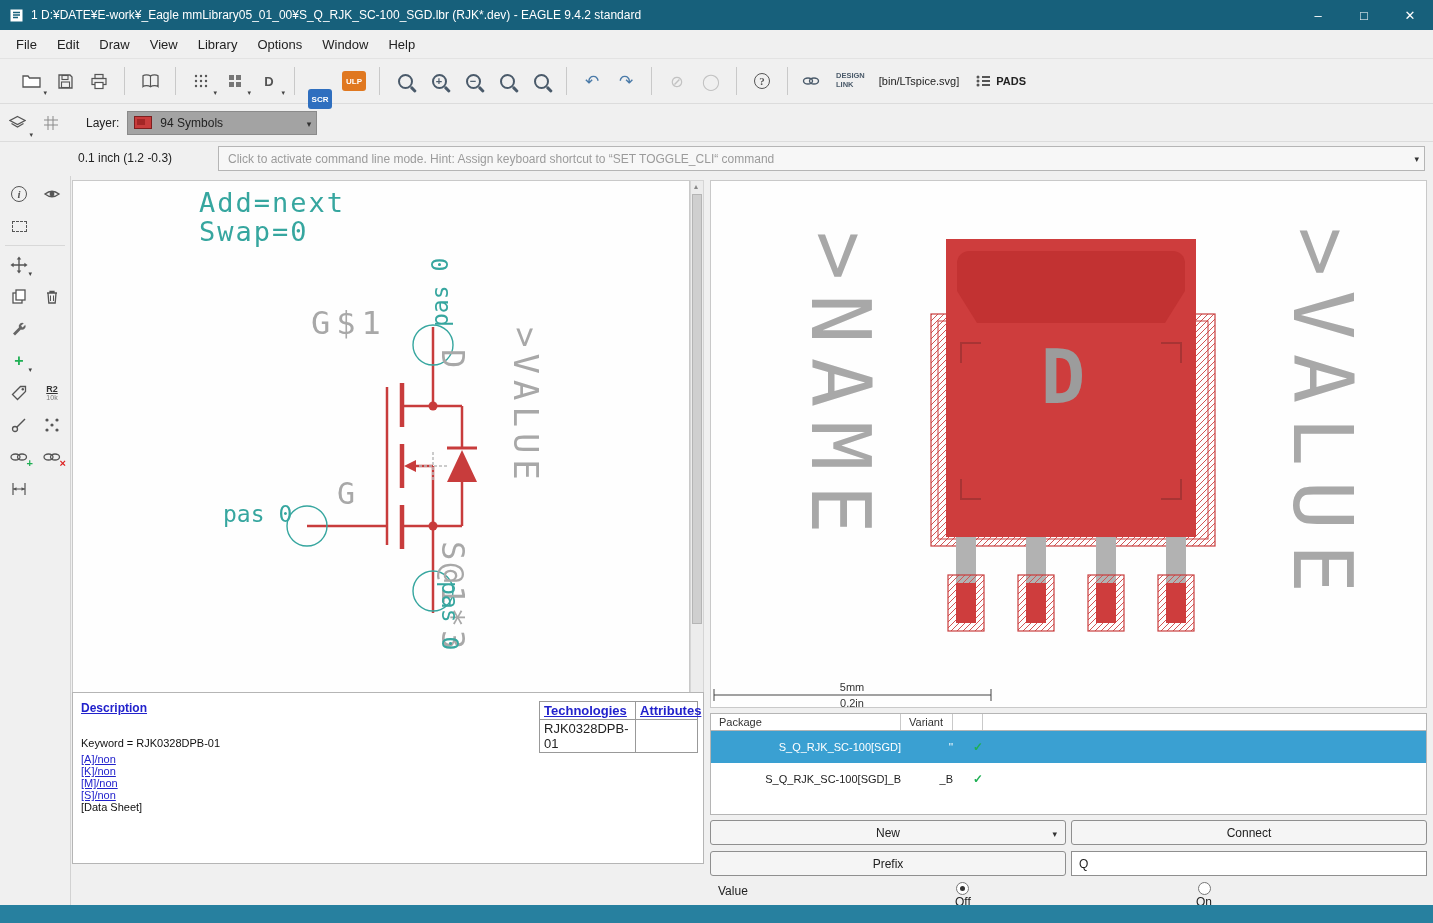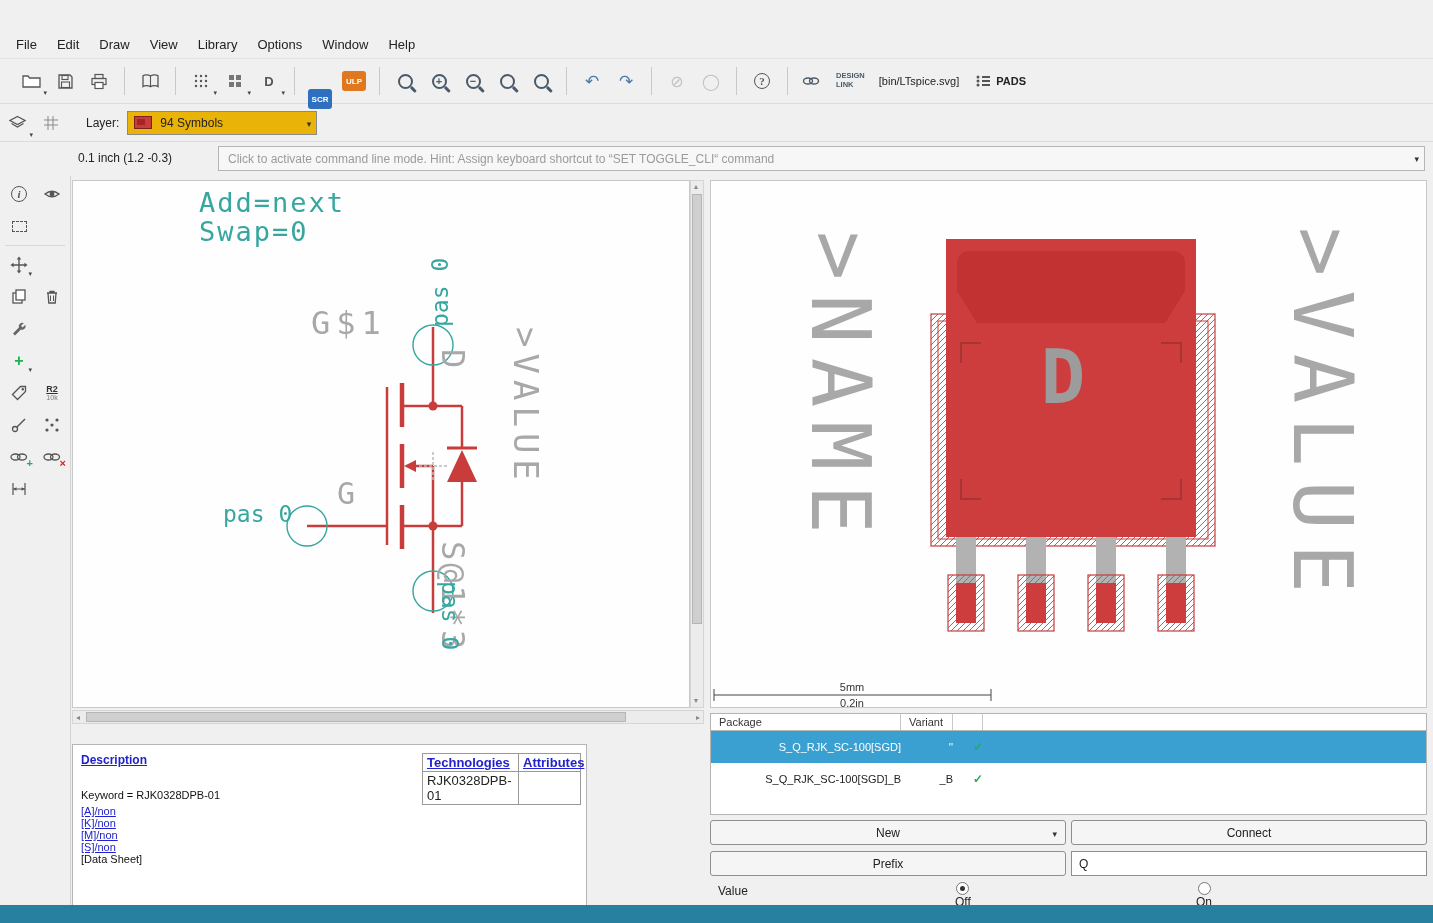--- a/index.html
+++ b/index.html
@@ -43,21 +43,21 @@
   .dl-ic {display:flex;align-items:center;gap:4px;padding:0 6px;}
   .dl-txt {font-size:7.5px;font-weight:bold;color:#4a5a6a;line-height:1.15;text-align:left;}
   .lts {font-size:11px;color:#222;padding:0 8px;background:transparent;border:0;}
   .padsbtn {display:flex;align-items:center;gap:5px;font-size:11px;font-weight:bold;
     color:#222;background:transparent;border:0;padding:0 8px;}
 
   
   .layerbar {position:absolute;left:0;top:104px;right:0;height:38px;display:flex;
     align-items:center;border-bottom:1px solid #dcdcdc;}
   .layerlabel {font-size:12px;margin:0 8px 0 18px;}
-  .layercombo {width:190px;height:24px;background:#eab308;border:1px solid #8a8a8a;
+  .layercombo {width:190px;height:24px;background:#a3a3a3;border:1px solid #8a8a8a;
     display:flex;align-items:center;padding:0 6px;position:relative;font-size:12px;}
   .swatch {width:18px;height:13px;background:#c83c3c;border:1px solid #7d1f1f;
     margin-right:8px;position:relative;}
   .swatch::after {content:"";position:absolute;left:2px;top:2px;width:8px;height:6px;
     background:#a32626;}
   .crt2 {font-size:9px;color:#333;position:absolute;right:5px;top:7px;font-style:normal;}
 
   
   .commandbar {position:absolute;left:0;top:142px;right:0;height:34px;}
   .coords {position:absolute;left:78px;top:9px;font-size:12px;color:#222;}
@@ -96,21 +96,21 @@
     border:1px solid #d5d5d5;}
   .hscroll {left:72px;top:710px;width:632px;height:14px;background:#ececec;
     border:1px solid #d5d5d5;}
   .sarrow {position:absolute;font-size:8px;color:#888;line-height:1;}
   .vthumb {position:absolute;left:1px;right:1px;top:13px;height:430px;background:#cfcfcf;
     border:1px solid #b5b5b5;}
   .hthumb {position:absolute;top:1px;bottom:1px;left:13px;width:540px;background:#cfcfcf;
     border:1px solid #b5b5b5;}
 
   
-  .descpanel {left:72px;top:744px;width:515px;height:172px;background:#fff;
+  .descpanel {left:72px;top:692px;width:632px;height:172px;background:#fff;
     border:1px solid #b5b5b5;font-size:11.5px;}
   .desclink {position:absolute;left:8px;top:8px;color:#2222cc;font-weight:bold;
     text-decoration:underline;font-size:12px;}
   .dtable {position:absolute;right:5px;top:8px;display:grid;
     grid-template-columns:96px 62px;border-top:1px solid #999;border-left:1px solid #999;}
   .dcell {border-right:1px solid #999;border-bottom:1px solid #999;padding:1px 4px;
     font-size:13px;min-height:15px;}
   .dth {color:#2222cc;font-weight:bold;text-decoration:underline;}
   .kw {position:absolute;left:8px;top:44px;font-size:11px;color:#111;}
   .dlk {position:absolute;left:8px;color:#2222cc;text-decoration:underline;font-size:11px;}
@@ -142,20 +142,32 @@
     border-radius:50%;background:#333;}
   .radiowrap {position:absolute;display:flex;align-items:center;font-size:12px;flex-direction:column;}
 
   .statusbar {position:absolute;left:0;right:0;bottom:0;height:18px;background:#27809f;}
 </style>
 </head>
 <body>
 
 <div class="window">
 
+  <div class="titlebar">
+    <svg width="13" height="13">
+        <rect x="0.5" y="0.5" width="12" height="12" fill="#ffffff"></rect>
+        <path d="M3 3.5 h7 M3 6 h7 M3 8.5 h5" stroke="#17607b" stroke-width="1.3"></path>
+      </svg>
+    <span class="ttext">1 D:¥DATE¥E-work¥_Eagle mmLibrary05_01_00¥S_Q_RJK_SC-100_SGD.lbr (RJK*.dev) - EAGLE 9.4.2 standard</span>
+    <div class="wincontrols">
+      <span class="wbtn">–</span>
+      <span class="wbtn">□</span>
+      <span class="wbtn">✕</span>
+    </div>
+  </div>
 
   <div class="menubar">
     <span class="mitem">File</span>
     <span class="mitem">Edit</span>
     <span class="mitem">Draw</span>
     <span class="mitem">View</span>
     <span class="mitem">Library</span>
     <span class="mitem">Options</span>
     <span class="mitem">Window</span>
     <span class="mitem">Help</span>

